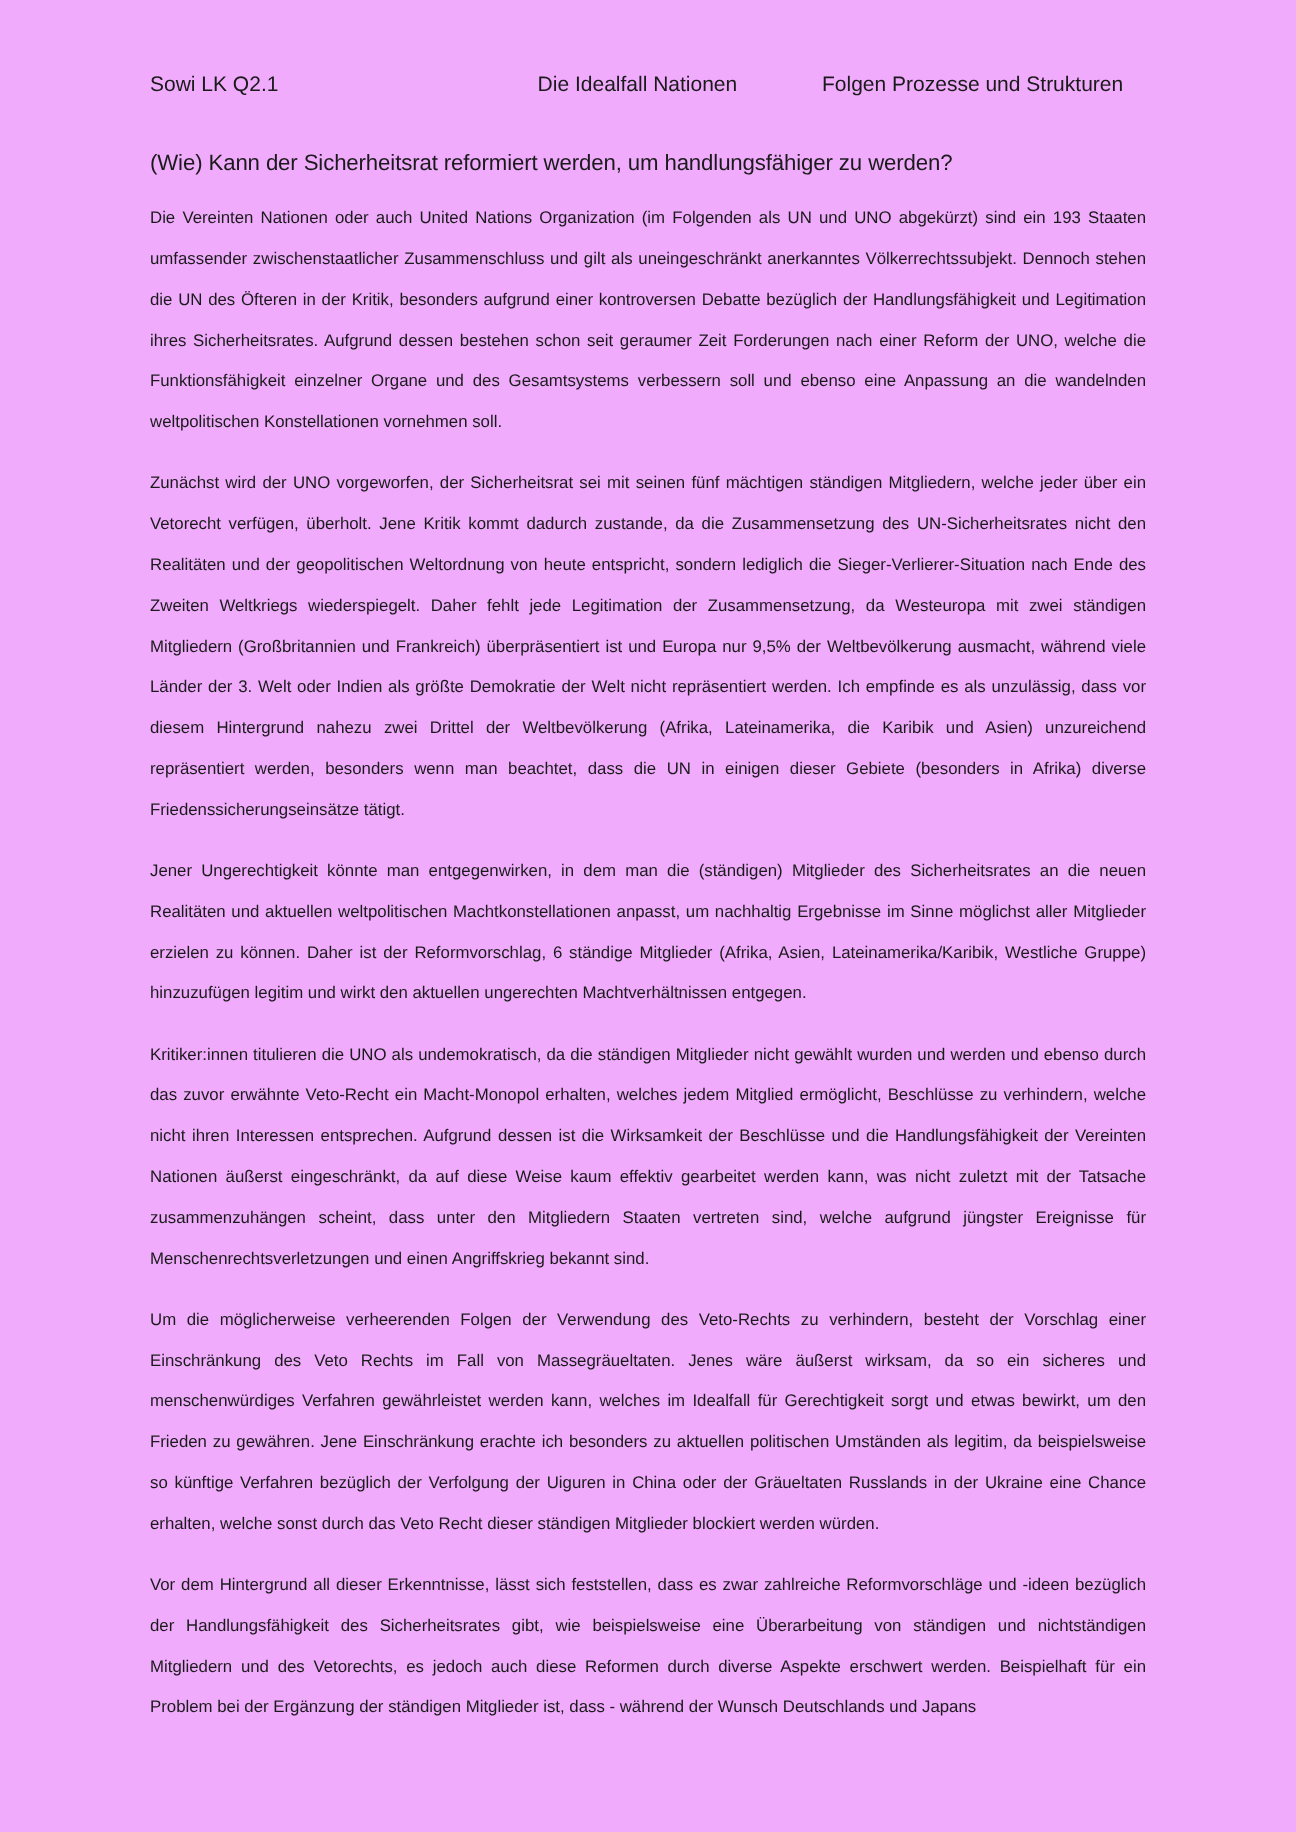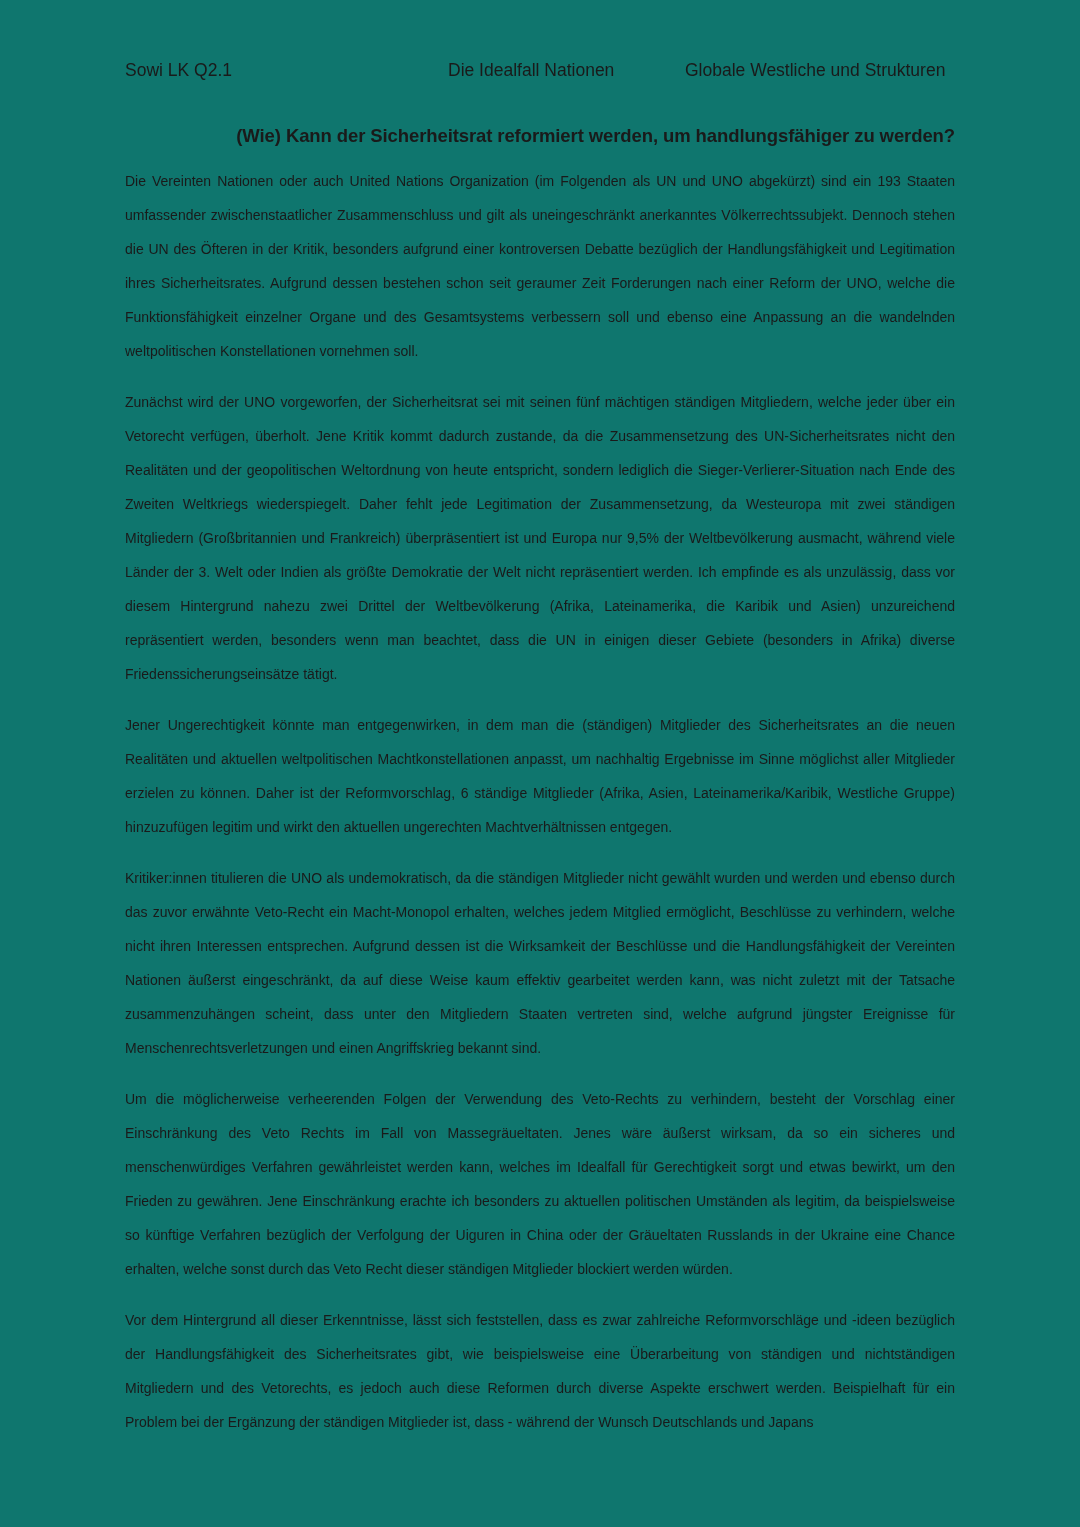--- a/index.html
+++ b/index.html
@@ -11,21 +11,21 @@
   body {
     font-family: "Liberation Sans", sans-serif;
     color: #1a1a1a;
     -webkit-font-smoothing: antialiased;
   }
   .page {
     position: relative;
     width: 1080px;
     height: 1527px;
     margin: 0 auto;
-    background: #0f766e;
+    background: #f0abfc;
     box-sizing: border-box;
     padding: 0;
     overflow: hidden;
   }
   .content {
     position: absolute;
     left: 125px;
     top: 0;
     width: 830px;
   }
@@ -46,26 +46,25 @@
   .doc-header .hdr-center {
     width: 237px;
     flex: 0 0 237px;
   }
   .doc-header .hdr-right {
     flex: 1 1 auto;
   }
   
   .doc-title {
     font-size: 18.5px;
-    font-weight: bold;
+    font-weight: normal;
     line-height: 1.3;
     margin: 0;
     padding-top: 42px;
     letter-spacing: -0.1px;
-    text-align: right;
   }
   
   .body-text {
     padding-top: 16px;
   }
   .body-text p {
     font-size: 14px;
     line-height: 34px;
     text-align: justify;
     text-justify: inter-word;
@@ -78,21 +77,21 @@
 </style>
 </head>
 <body>
 
 <div class="page">
   <div class="content">
 
     <div class="doc-header">
       <span class="hdr-left">Sowi LK Q2.1</span>
       <span class="hdr-center">Die Idealfall Nationen</span>
-      <span class="hdr-right">Globale Westliche und Strukturen</span>
+      <span class="hdr-right">Folgen Prozesse und Strukturen</span>
     </div>
 
     <h1 class="doc-title">(Wie) Kann der Sicherheitsrat reformiert werden, um handlungsfähiger zu werden?</h1>
 
     <div class="body-text">
       <p>Die Vereinten Nationen oder auch United Nations Organization (im Folgenden als UN und UNO abgekürzt) sind ein 193 Staaten umfassender zwischenstaatlicher Zusammenschluss und gilt als uneingeschränkt anerkanntes Völkerrechtssubjekt. Dennoch stehen die UN des Öfteren in der Kritik, besonders aufgrund einer kontroversen Debatte bezüglich der Handlungsfähigkeit und Legitimation ihres Sicherheitsrates.  Aufgrund dessen bestehen schon seit geraumer Zeit Forderungen nach einer Reform der UNO, welche die Funktionsfähigkeit einzelner Organe und des Gesamtsystems verbessern soll und ebenso eine Anpassung an die wandelnden weltpolitischen Konstellationen vornehmen soll.</p>
       <p>Zunächst wird der UNO vorgeworfen, der Sicherheitsrat sei mit seinen fünf mächtigen ständigen Mitgliedern, welche jeder über ein Vetorecht verfügen, überholt. Jene Kritik kommt dadurch zustande, da die Zusammensetzung des UN-Sicherheitsrates nicht den Realitäten und der geopolitischen Weltordnung von heute entspricht, sondern lediglich die Sieger-Verlierer-Situation nach Ende des Zweiten Weltkriegs wiederspiegelt. Daher fehlt jede Legitimation der Zusammensetzung, da Westeuropa mit zwei ständigen Mitgliedern (Großbritannien und Frankreich) überpräsentiert ist und Europa nur 9,5% der Weltbevölkerung ausmacht, während viele Länder der 3. Welt oder Indien als größte Demokratie der Welt nicht repräsentiert werden. Ich empfinde es als unzulässig, dass vor diesem Hintergrund nahezu zwei Drittel der Weltbevölkerung (Afrika, Lateinamerika, die Karibik und Asien) unzureichend repräsentiert werden, besonders wenn man beachtet, dass die UN in einigen dieser Gebiete (besonders in Afrika) diverse Friedenssicherungseinsätze tätigt.</p>
       <p>Jener Ungerechtigkeit könnte man entgegenwirken, in dem man die (ständigen) Mitglieder des Sicherheitsrates an die neuen Realitäten und aktuellen weltpolitischen Machtkonstellationen anpasst, um nachhaltig Ergebnisse im Sinne möglichst aller Mitglieder erzielen zu können. Daher ist der Reformvorschlag, 6 ständige Mitglieder (Afrika, Asien, Lateinamerika/Karibik, Westliche Gruppe) hinzuzufügen legitim und wirkt den aktuellen ungerechten Machtverhältnissen entgegen.</p>
       <p>Kritiker:innen titulieren die UNO als undemokratisch, da die ständigen Mitglieder nicht gewählt wurden und werden und ebenso durch das zuvor erwähnte Veto-Recht ein Macht-Monopol erhalten, welches jedem Mitglied ermöglicht, Beschlüsse zu verhindern, welche nicht ihren Interessen entsprechen. Aufgrund dessen ist die Wirksamkeit der Beschlüsse und die Handlungsfähigkeit der Vereinten Nationen äußerst eingeschränkt, da auf diese Weise kaum effektiv gearbeitet werden kann, was nicht zuletzt mit der Tatsache zusammenzuhängen scheint, dass unter den Mitgliedern Staaten vertreten sind, welche aufgrund jüngster Ereignisse für Menschenrechtsverletzungen und einen Angriffskrieg bekannt sind.</p>
       <p>Um die möglicherweise verheerenden Folgen der Verwendung des Veto-Rechts zu verhindern, besteht der Vorschlag einer Einschränkung des Veto Rechts im Fall von Massegräueltaten. Jenes wäre äußerst wirksam, da so ein sicheres und menschenwürdiges Verfahren gewährleistet werden kann, welches im Idealfall für Gerechtigkeit sorgt und etwas bewirkt, um den Frieden zu gewähren. Jene Einschränkung erachte ich besonders zu aktuellen politischen Umständen als legitim, da beispielsweise so künftige Verfahren bezüglich der Verfolgung der Uiguren in China oder der Gräueltaten Russlands in der Ukraine eine Chance erhalten, welche sonst durch das Veto Recht dieser ständigen Mitglieder blockiert werden würden.</p>

